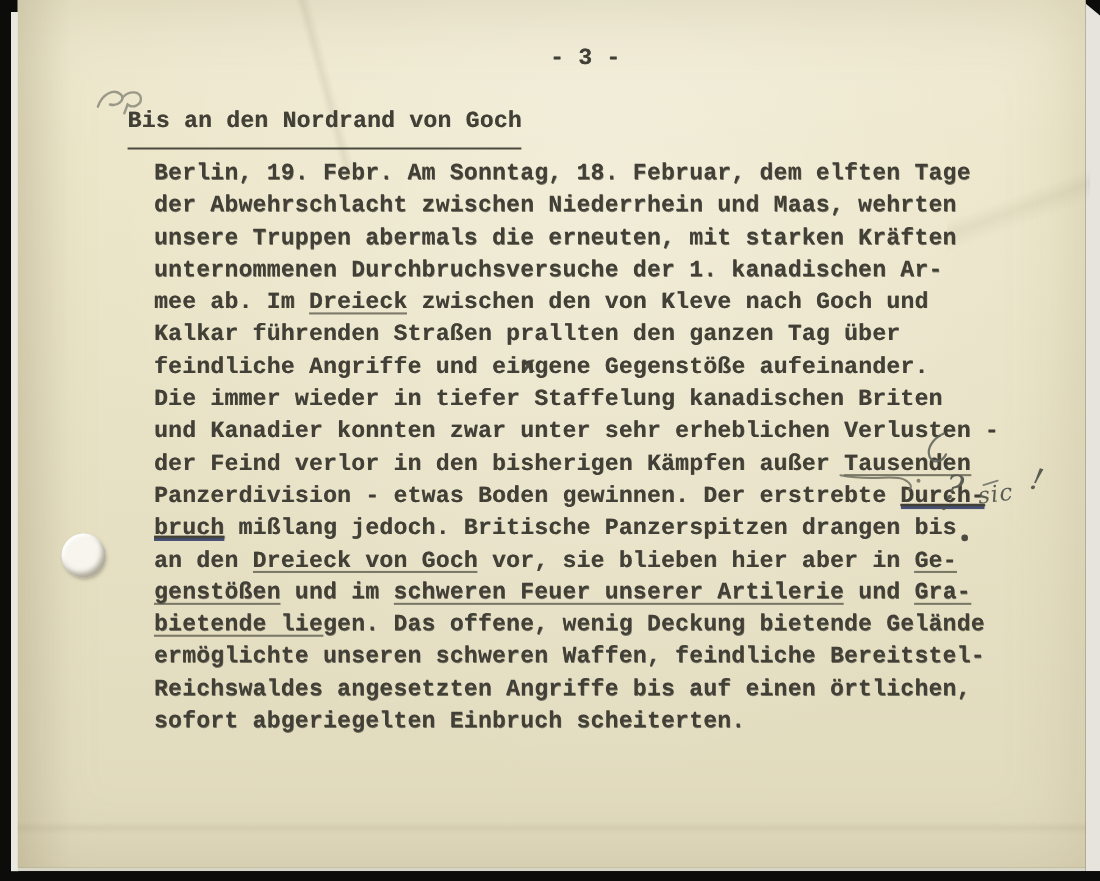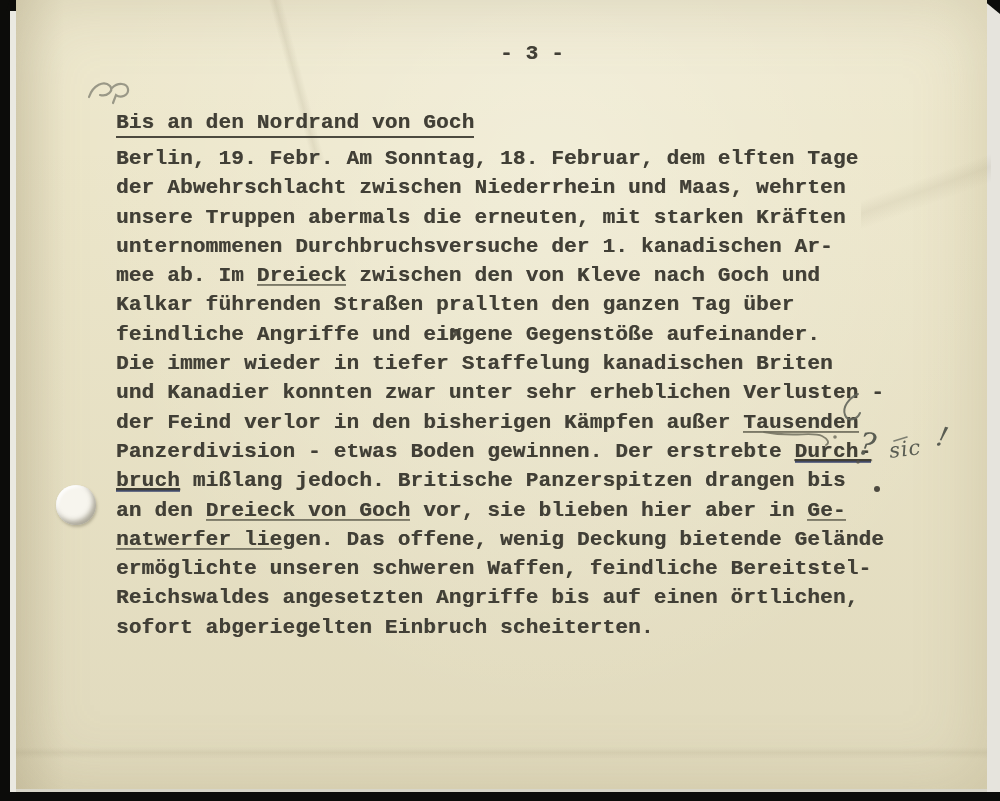--- a/index.html
+++ b/index.html
@@ -35,24 +35,24 @@
 
   .hole-punch{position:absolute;left:40px;top:485px;width:40px;height:40px;border-radius:50%;
      background:#f7f5ee;
      box-shadow:inset -3px -4px 5px rgba(112,106,86,0.55), inset 2px 2px 3px rgba(255,255,255,0.9),
                 1px 2px 3px rgba(95,88,70,0.35);}
 
   
   .typed{color:#413f36;font-weight:bold;letter-spacing:0.2px;
          text-shadow:0.4px 0.4px 0.6px rgba(55,53,45,0.65);}
   .page-number{position:absolute;left:484px;top:42px;font-size:21px;}
-  .doc-heading{position:absolute;left:100px;top:111px;font-size:21px;
-      border-bottom:2.6px solid rgba(62,60,50,0.92);padding-bottom:2px;}
+  .doc-heading{position:absolute;left:100px;top:99px;font-size:21px;
+      border-bottom:2.6px solid rgba(62,60,50,0.92);padding-bottom:12px;}
   .typed-paragraph{position:absolute;left:100px;top:144px;width:800px;font-size:21px;}
-  .tline{height:29.3px;line-height:29.3px;white-space:pre;}
+  .tline{height:29.3px;line-height:29.3px;white-space:pre;margin-left:24px;}
 
   
   .u-pencil{background-image:linear-gradient(to right, rgba(104,102,86,0.85), rgba(104,102,86,0.85));
       background-repeat:no-repeat;background-size:100% 1.9px;background-position:0 96%;text-align:center;}
   .u-blue{background-image:linear-gradient(to right, rgba(56,68,110,0.92), rgba(56,68,110,0.92));
       background-repeat:no-repeat;background-size:100% 2.8px;background-position:0 100%;text-decoration:underline;}
 
   
   .ovwrap{position:relative;display:inline-block;}
   .ovwrap .over{position:absolute;left:1px;top:-1px;opacity:0.9;}
@@ -95,21 +95,22 @@
       <div class="tline"><span>unternommenen Durchbruchsversuche der 1. kanadischen Ar-</span></div>
       <div class="tline"><span>mee ab. Im </span><span class="u-pencil">Dreieck</span><span> zwischen den von Kleve nach Goch und</span></div>
       <div class="tline"><span>Kalkar führenden Straßen prallten den ganzen Tag über</span></div>
       <div class="tline"><span>feindliche Angriffe und ei</span><span class="ovwrap"><span>n</span><span class="over">x</span></span><span>gene Gegenstöße aufeinander.</span></div>
       <div class="tline"><span>Die immer wieder in tiefer Staffelung kanadischen Briten</span></div>
       <div class="tline"><span>und Kanadier konnten zwar unter sehr erheblichen Verlusten -</span></div>
       <div class="tline"><span>der Feind verlor in den bisherigen Kämpfen außer </span><span class="u-pencil">Tausenden</span></div>
       <div class="tline"><span>Panzerdivision - etwas Boden gewinnen. Der erstrebte </span><span class="u-blue">Durch-</span></div>
       <div class="tline"><span class="u-blue">bruch</span><span> mißlang jedoch. Britische Panzerspitzen drangen bis</span></div>
       <div class="tline"><span>an den </span><span class="u-pencil">Dreieck von Goch</span><span> vor, sie blieben hier aber in </span><span class="u-pencil">Ge-</span></div>
-      <div class="tline"><span class="u-pencil">natwerfer lie</span><span>gen. Das offene, wenig Deckung bietende Gelände</span></div>
+      <div class="tline"><span class="u-pencil">genstößen</span><span> und im </span><span class="u-pencil">schweren Feuer unserer Artilerie</span><span> und </span><span class="u-pencil">Gra-</span></div>
+      <div class="tline"><span class="u-pencil">bietende lie</span><span>gen. Das offene, wenig Deckung bietende Gelände</span></div>
       <div class="tline"><span>ermöglichte unseren schweren Waffen, feindliche Bereitstel-</span></div>
       <div class="tline"><span>Reichswaldes angesetzten Angriffe bis auf einen örtlichen,</span></div>
       <div class="tline"><span>sofort abgeriegelten Einbruch scheiterten.</span></div>
     </div>
 
   <svg class="marks-overlay" viewBox="0 0 971 789" width="971" height="789">
 
     <path d="M73,97 C77,85 88,80 94,86 C98,91 91,97 84,95 M96,88 C102,82 111,83 112,89 C113,95 105,99 100,95 L97,103" fill="none" stroke="#8b897a" stroke-width="2.2" opacity="0.85" stroke-linecap="round"></path>
 
     <path d="M748,432 C778,438 796,431 806,436 C812,439 814,443 810,445" fill="none" stroke="#706e5e" stroke-width="1.8" opacity="0.85" stroke-linecap="round"></path>

